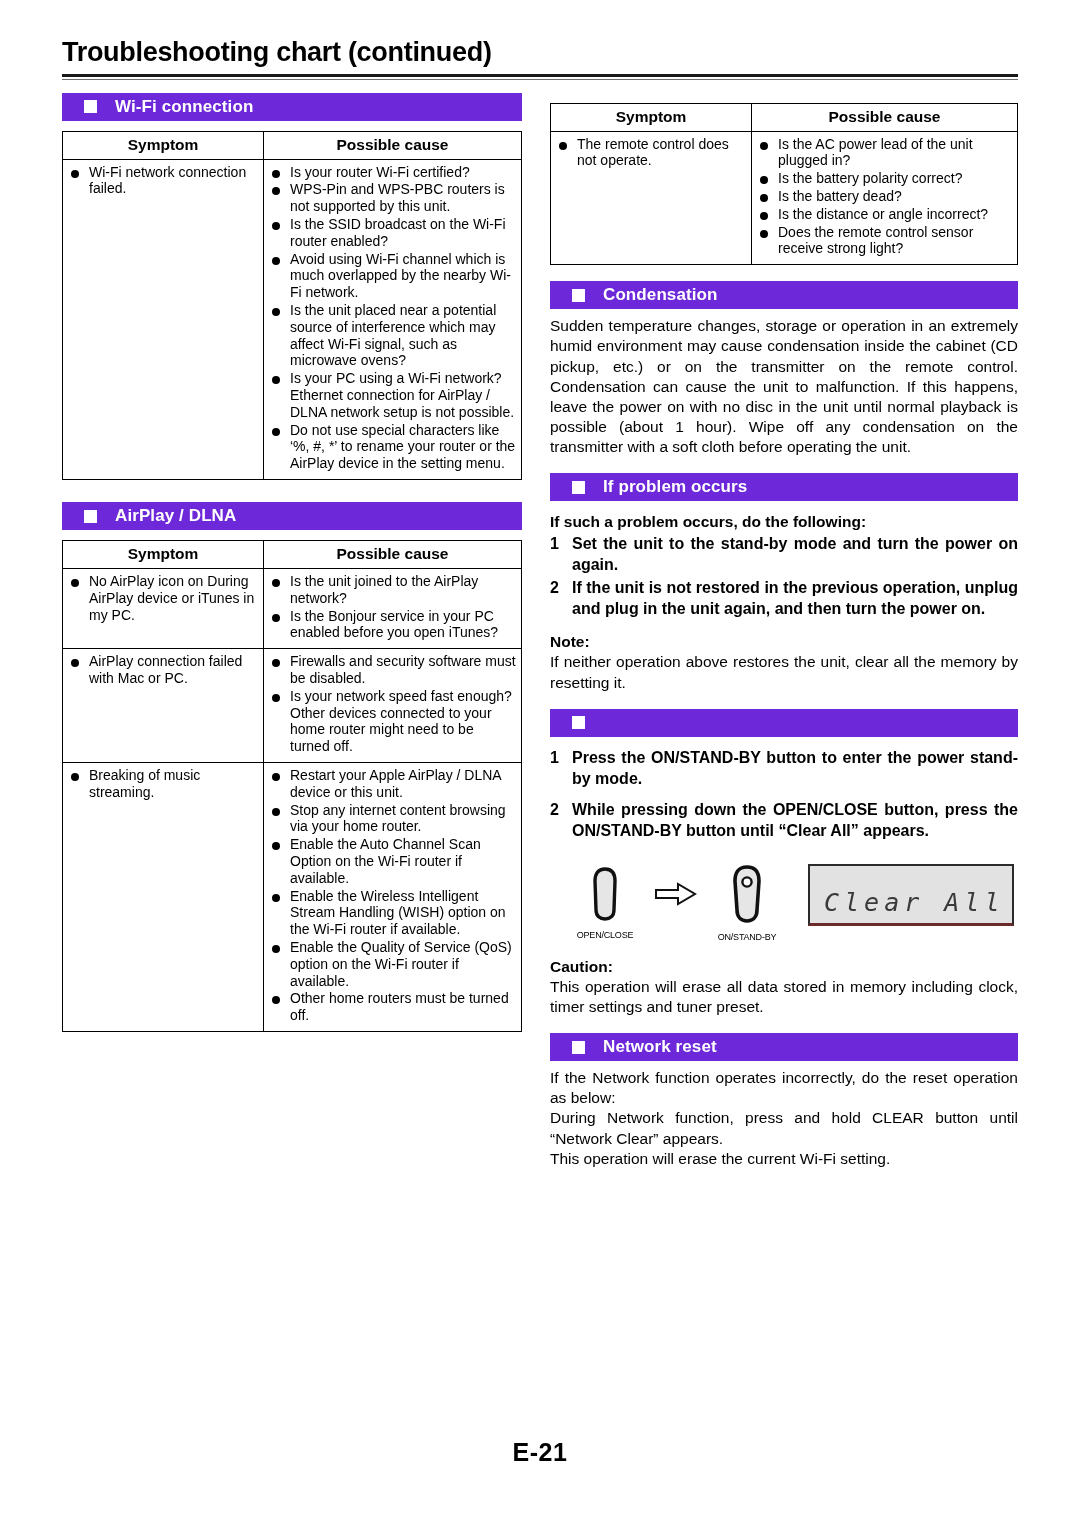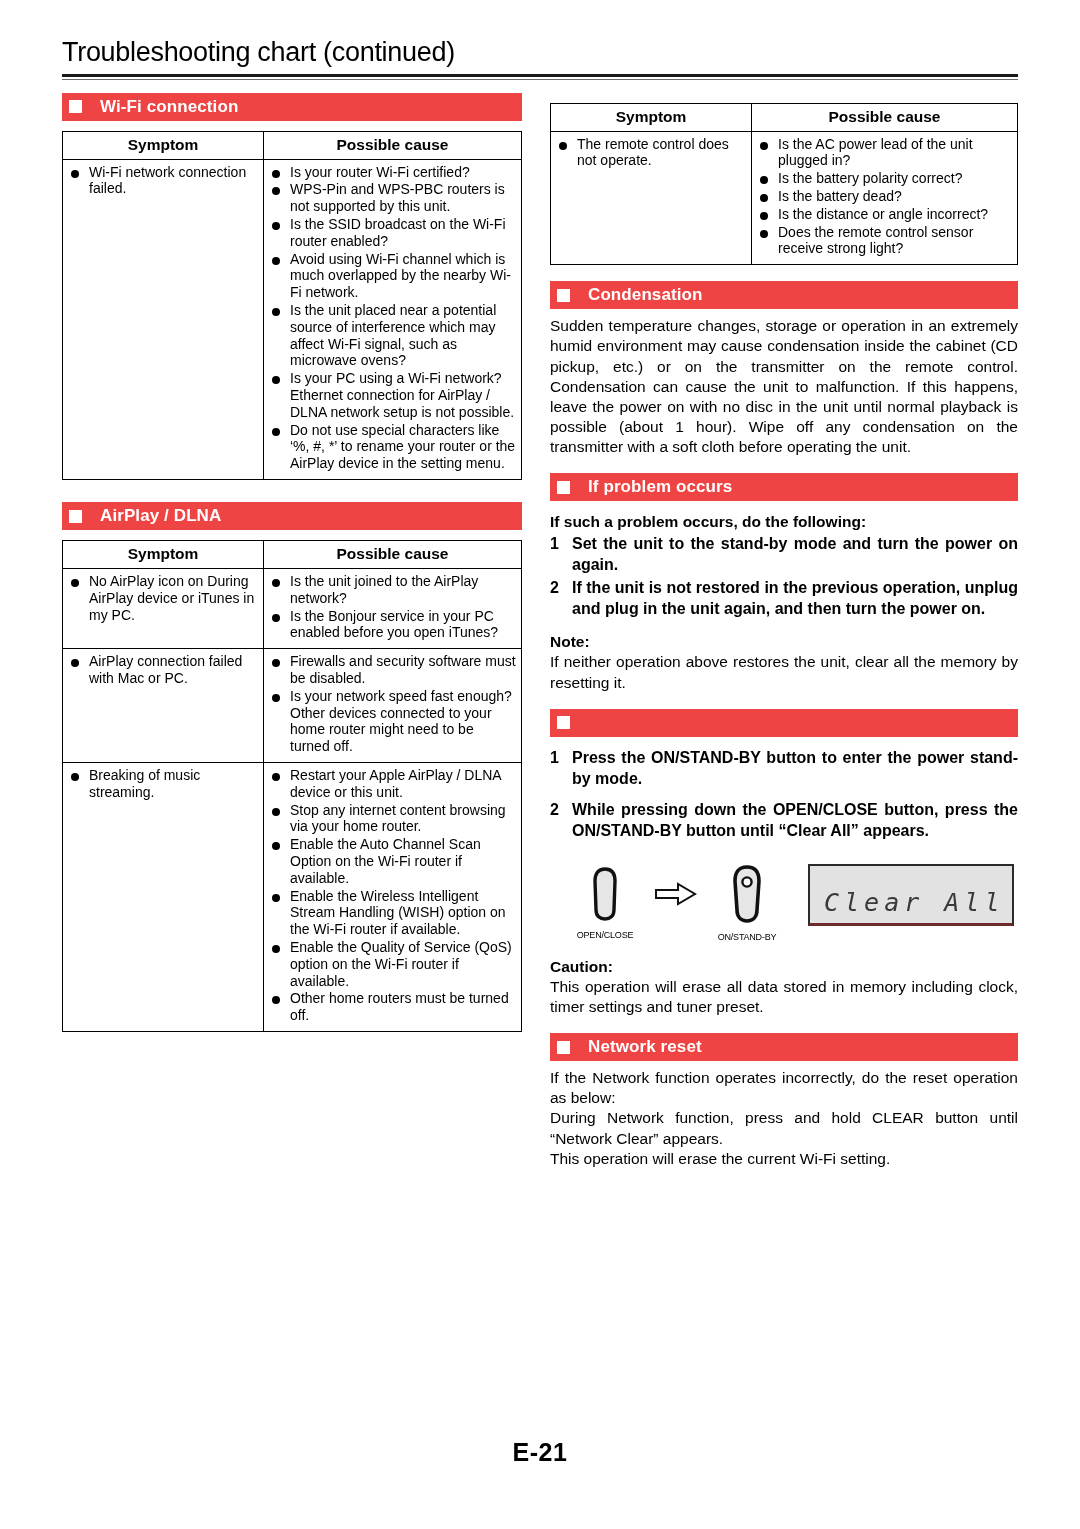--- a/index.html
+++ b/index.html
@@ -19,21 +19,21 @@
     position: absolute;
     left: 62px;
     top: 0;
     width: 956px;
     height: 1529px;
   }
 
   
   .page-title {
     font-size: 27px;
-    font-weight: normal;
+    font-weight: bold;
     letter-spacing: -0.3px;
     padding-top: 38px;
     line-height: 1.1;
   }
   .title-rule {
     margin-top: 6px;
     border-top: 3px solid #1a1a1a;
     border-bottom: 1px solid #6b6b6b;
     height: 2px;
   }
@@ -42,27 +42,27 @@
   .columns {
     display: flex;
     gap: 28px;
     margin-top: 13px;
   }
   .col-left { width: 460px; flex: 0 0 460px; }
   .col-right { width: 468px; flex: 0 0 468px; }
 
   
   .sec-bar {
-    background: #ef4444;
+    background: #6d28d9;
     color: #ffffff;
     font-size: 17px;
     font-weight: bold;
     height: 28px;
     line-height: 28px;
-    padding-left: 7px;
+    padding-left: 22px;
     display: flex;
     align-items: center;
     letter-spacing: 0.1px;
   }
   .sec-bar .marker {
     width: 13px;
     height: 13px;
     background: #ffffff;
     display: inline-block;
     margin-right: 18px;

